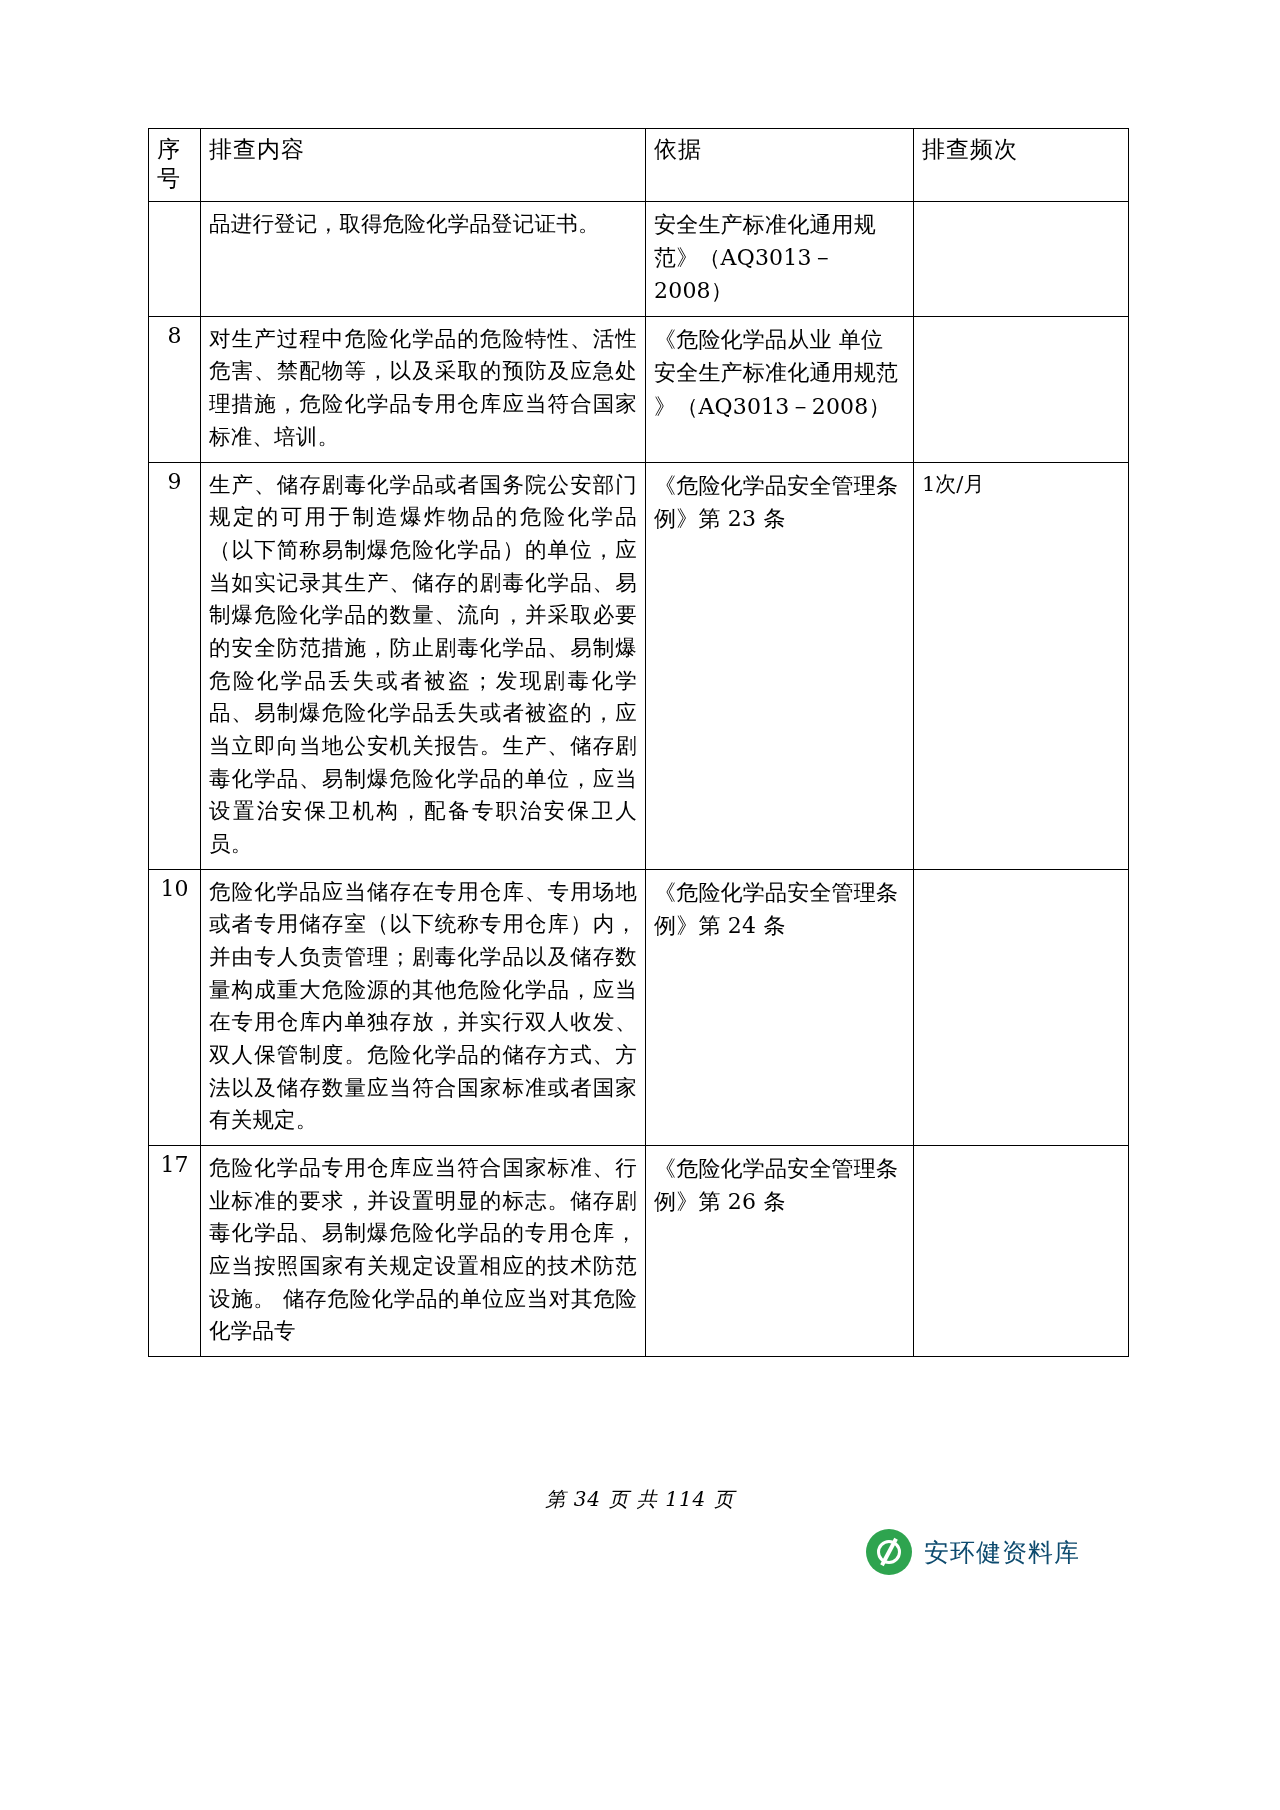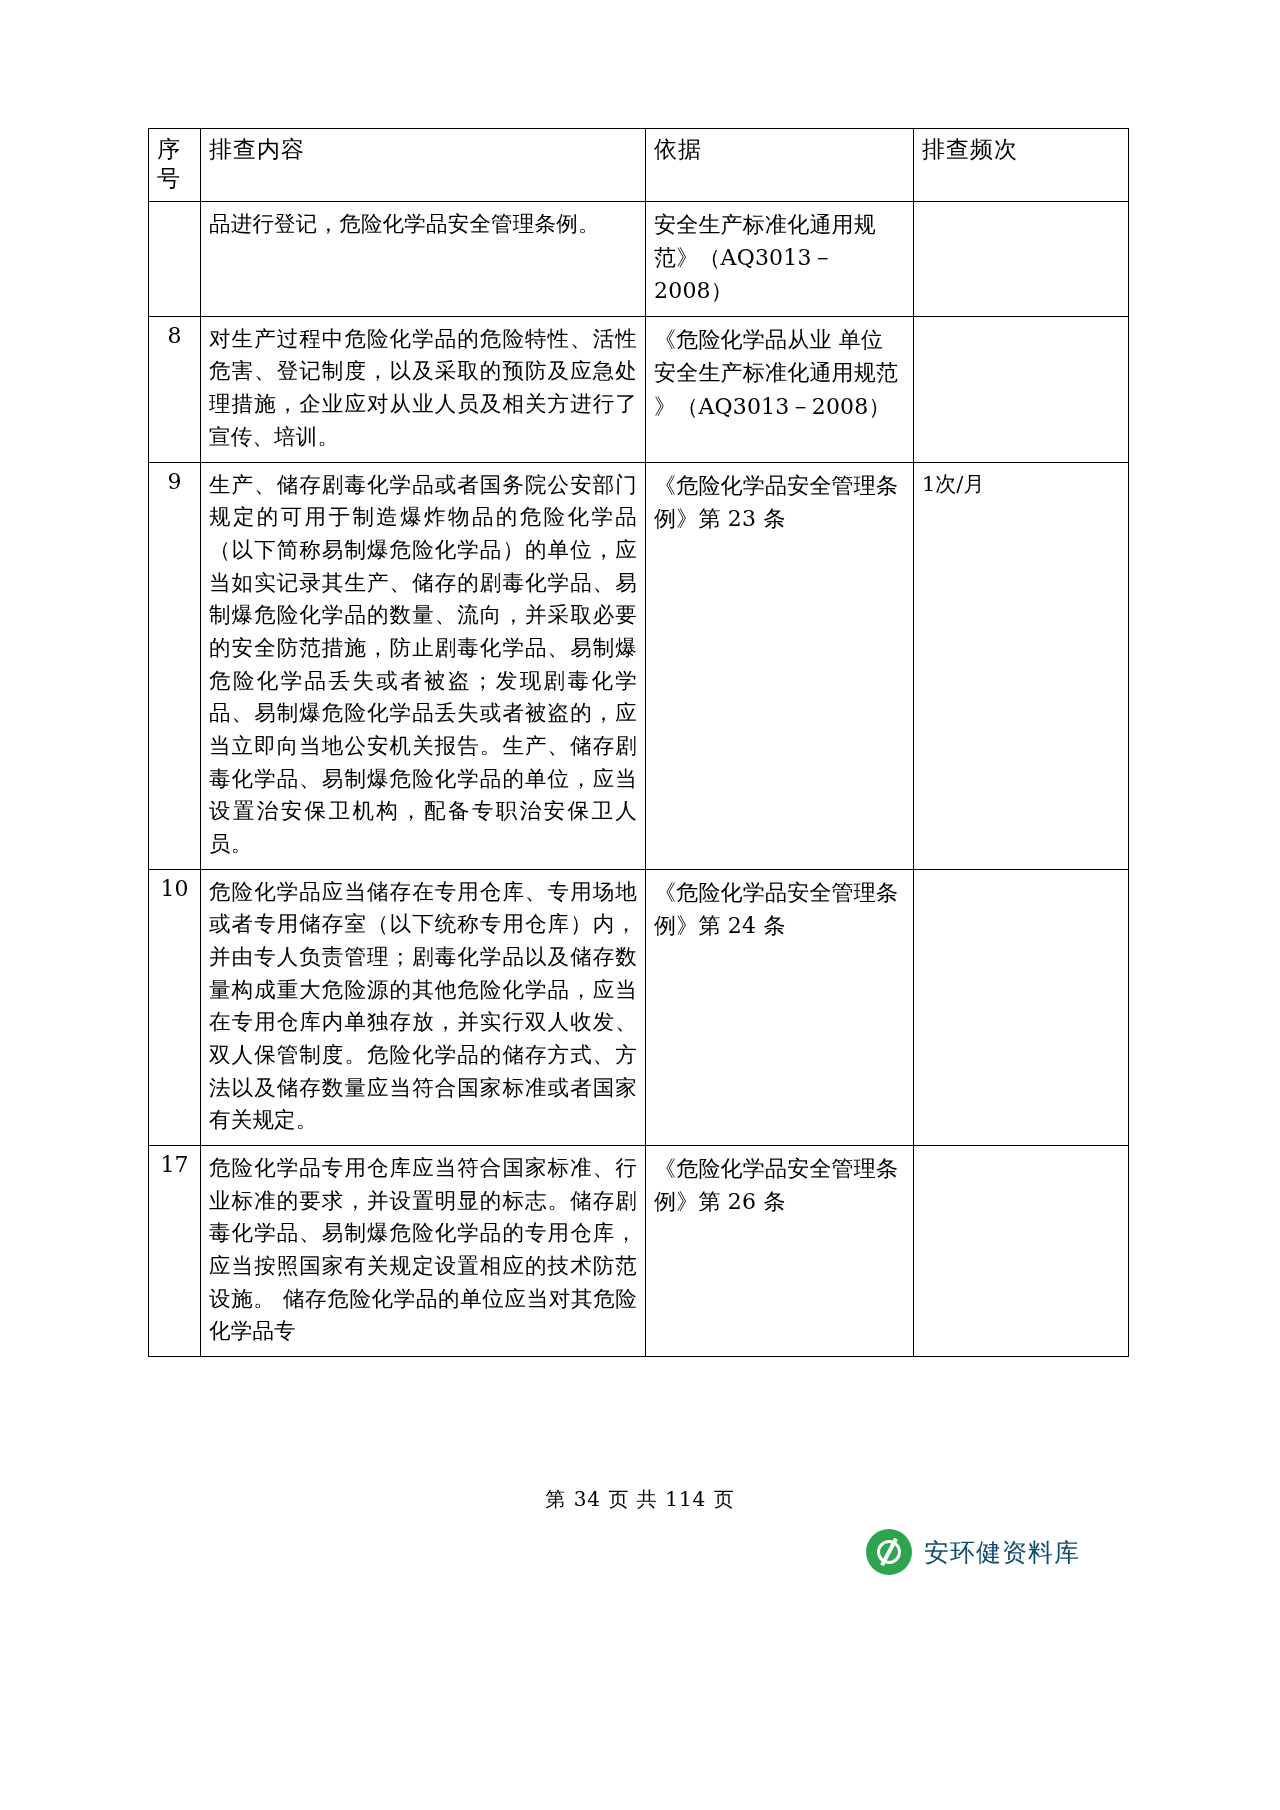--- a/index.html
+++ b/index.html
@@ -80,20 +80,21 @@
     padding-top: 6px;
   }
   .footer {
     position: absolute;
     left: 0;
     top: 1486px;
     width: 1280px;
     text-align: center;
     font-size: 20px;
     letter-spacing: 1px;
+    font-style: italic;
   }
   .stamp {
     position: absolute;
     left: 866px;
     top: 1516px;
     width: 300px;
     height: 72px;
     display: flex;
     align-items: center;
   }
@@ -147,28 +148,28 @@
       <tbody>
         <tr class="hdr">
           <td class="seqhdr">序号</td>
           <td>排查内容</td>
           <td>依据</td>
           <td class="seqhdr">排查频次</td>
         </tr>
 
         <tr>
           <td class="seq-cell"></td>
-          <td class="content-cell">品进行登记，危险化学品安全管理条例。</td>
+          <td class="content-cell">品进行登记，取得危险化学品登记证书。</td>
           <td class="basis-cell">安全生产标准化通用规范》（AQ3013－2008）</td>
           <td class="freq-cell"></td>
         </tr>
 
         <tr>
           <td class="seq-cell">8</td>
-          <td class="content-cell">对生产过程中危险化学品的危险特性、活性危害、登记制度，以及采取的预防及应急处理措施，企业应对从业人员及相关方进行了宣传、培训。</td>
+          <td class="content-cell">对生产过程中危险化学品的危险特性、活性危害、禁配物等，以及采取的预防及应急处理措施，危险化学品专用仓库应当符合国家标准、培训。</td>
           <td class="basis-cell">《危险化学品从业 单位安全生产标准化通用规范 》（AQ3013－2008）</td>
           <td class="freq-cell"></td>
         </tr>
 
         <tr>
           <td class="seq-cell">9</td>
           <td class="content-cell">生产、储存剧毒化学品或者国务院公安部门规定的可用于制造爆炸物品的危险化学品（以下简称易制爆危险化学品）的单位，应当如实记录其生产、储存的剧毒化学品、易制爆危险化学品的数量、流向，并采取必要的安全防范措施，防止剧毒化学品、易制爆危险化学品丢失或者被盗；发现剧毒化学品、易制爆危险化学品丢失或者被盗的，应当立即向当地公安机关报告。生产、储存剧毒化学品、易制爆危险化学品的单位，应当设置治安保卫机构，配备专职治安保卫人员。</td>
           <td class="basis-cell">《危险化学品安全管理条例》第 23 条</td>
           <td class="freq-cell">1次/月</td>
         </tr>

